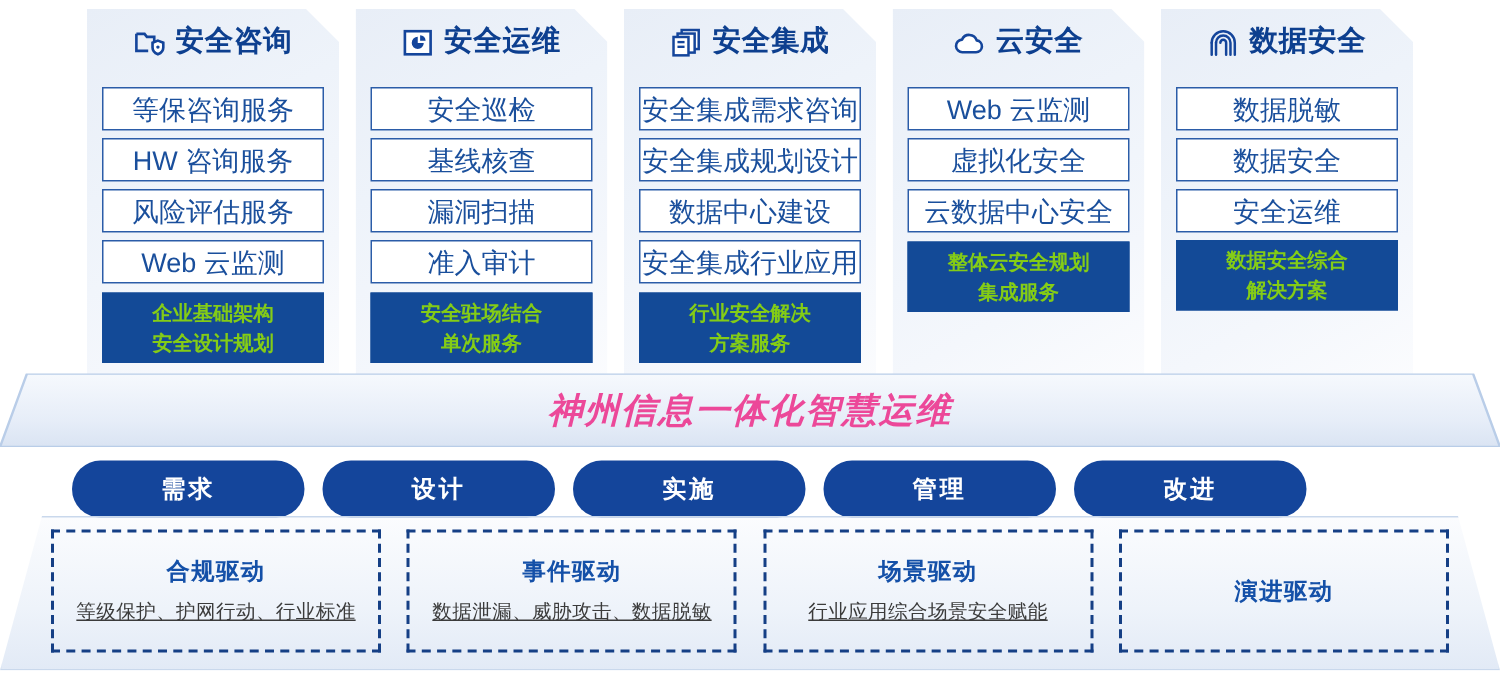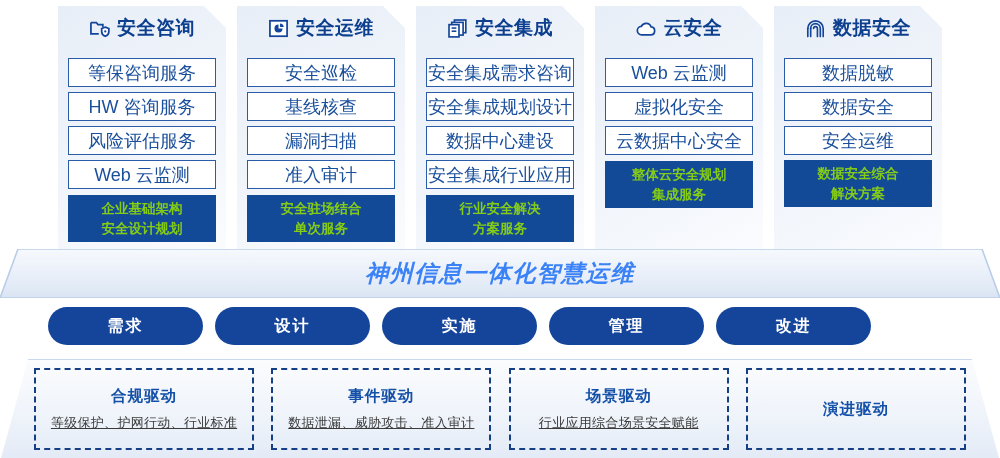--- a/index.html
+++ b/index.html
@@ -59,38 +59,38 @@
     background:linear-gradient(180deg,#f6f9fd 0%,#e6edf8 65%,#dae4f3 100%);
     -webkit-clip-path:polygon(18px 0, 982px 0, 1000px 49px, 0 49px);
     clip-path:polygon(18px 0, 982px 0, 1000px 49px, 0 49px);
   }
   .banner-edge{
     position:absolute;left:0;top:0;width:1000px;height:49px;
   }
   .banner-text{
     position:absolute;left:0;top:0;width:1000px;height:49px;
     display:flex;align-items:center;justify-content:center;
-    font-size:23px;font-weight:bold;font-style:italic;color:#3b82f6;
+    font-size:23px;font-weight:bold;font-style:italic;color:#ec4899;
     letter-spacing:1.5px;
   }
 
   
   .stages{
     position:absolute;left:0;top:307px;width:919px;height:38px;
     display:flex;justify-content:space-between;padding:0 48px;
     box-sizing:border-box;
   }
   .stage-pill{
     width:155px;height:38px;border-radius:19px;background:#14459b;
     display:flex;align-items:center;justify-content:center;
     color:#ffffff;font-size:16px;font-weight:bold;letter-spacing:2px;
   }
 
   
-  .drivers-wrap{position:absolute;left:0;top:359px;width:1000px;height:83px;}
+  .drivers-wrap{position:absolute;left:0;top:344px;width:1000px;height:83px;}
   .drivers-bg{
     position:absolute;left:0;top:0;width:1000px;height:103px;
     background:linear-gradient(180deg,#fbfcfe 0%,#eef3fa 60%,#e2eaf6 100%);
     border:1px solid #c9d8ec;box-sizing:border-box;
     -webkit-clip-path:polygon(28px 0, 972px 0, 1000px 103px, 0 103px);
     clip-path:polygon(28px 0, 972px 0, 1000px 103px, 0 103px);
   }
   .drivers{
     position:absolute;left:0;top:9px;width:1000px;height:82px;
     display:flex;justify-content:space-between;padding:0 34px;
@@ -226,21 +226,21 @@
     <div class="drivers-bg"></div>
     <div class="drivers">
 
       <div class="driver">
         <div class="driver-title">合规驱动</div>
         <div class="driver-sub">等级保护、护网行动、行业标准</div>
       </div>
 
       <div class="driver">
         <div class="driver-title">事件驱动</div>
-        <div class="driver-sub">数据泄漏、威胁攻击、准入审计</div>
+        <div class="driver-sub">数据泄漏、威胁攻击、数据脱敏</div>
       </div>
 
       <div class="driver">
         <div class="driver-title">场景驱动</div>
         <div class="driver-sub">行业应用综合场景安全赋能</div>
       </div>
 
       <div class="driver">
         <div class="driver-title">演进驱动</div>
       </div>

